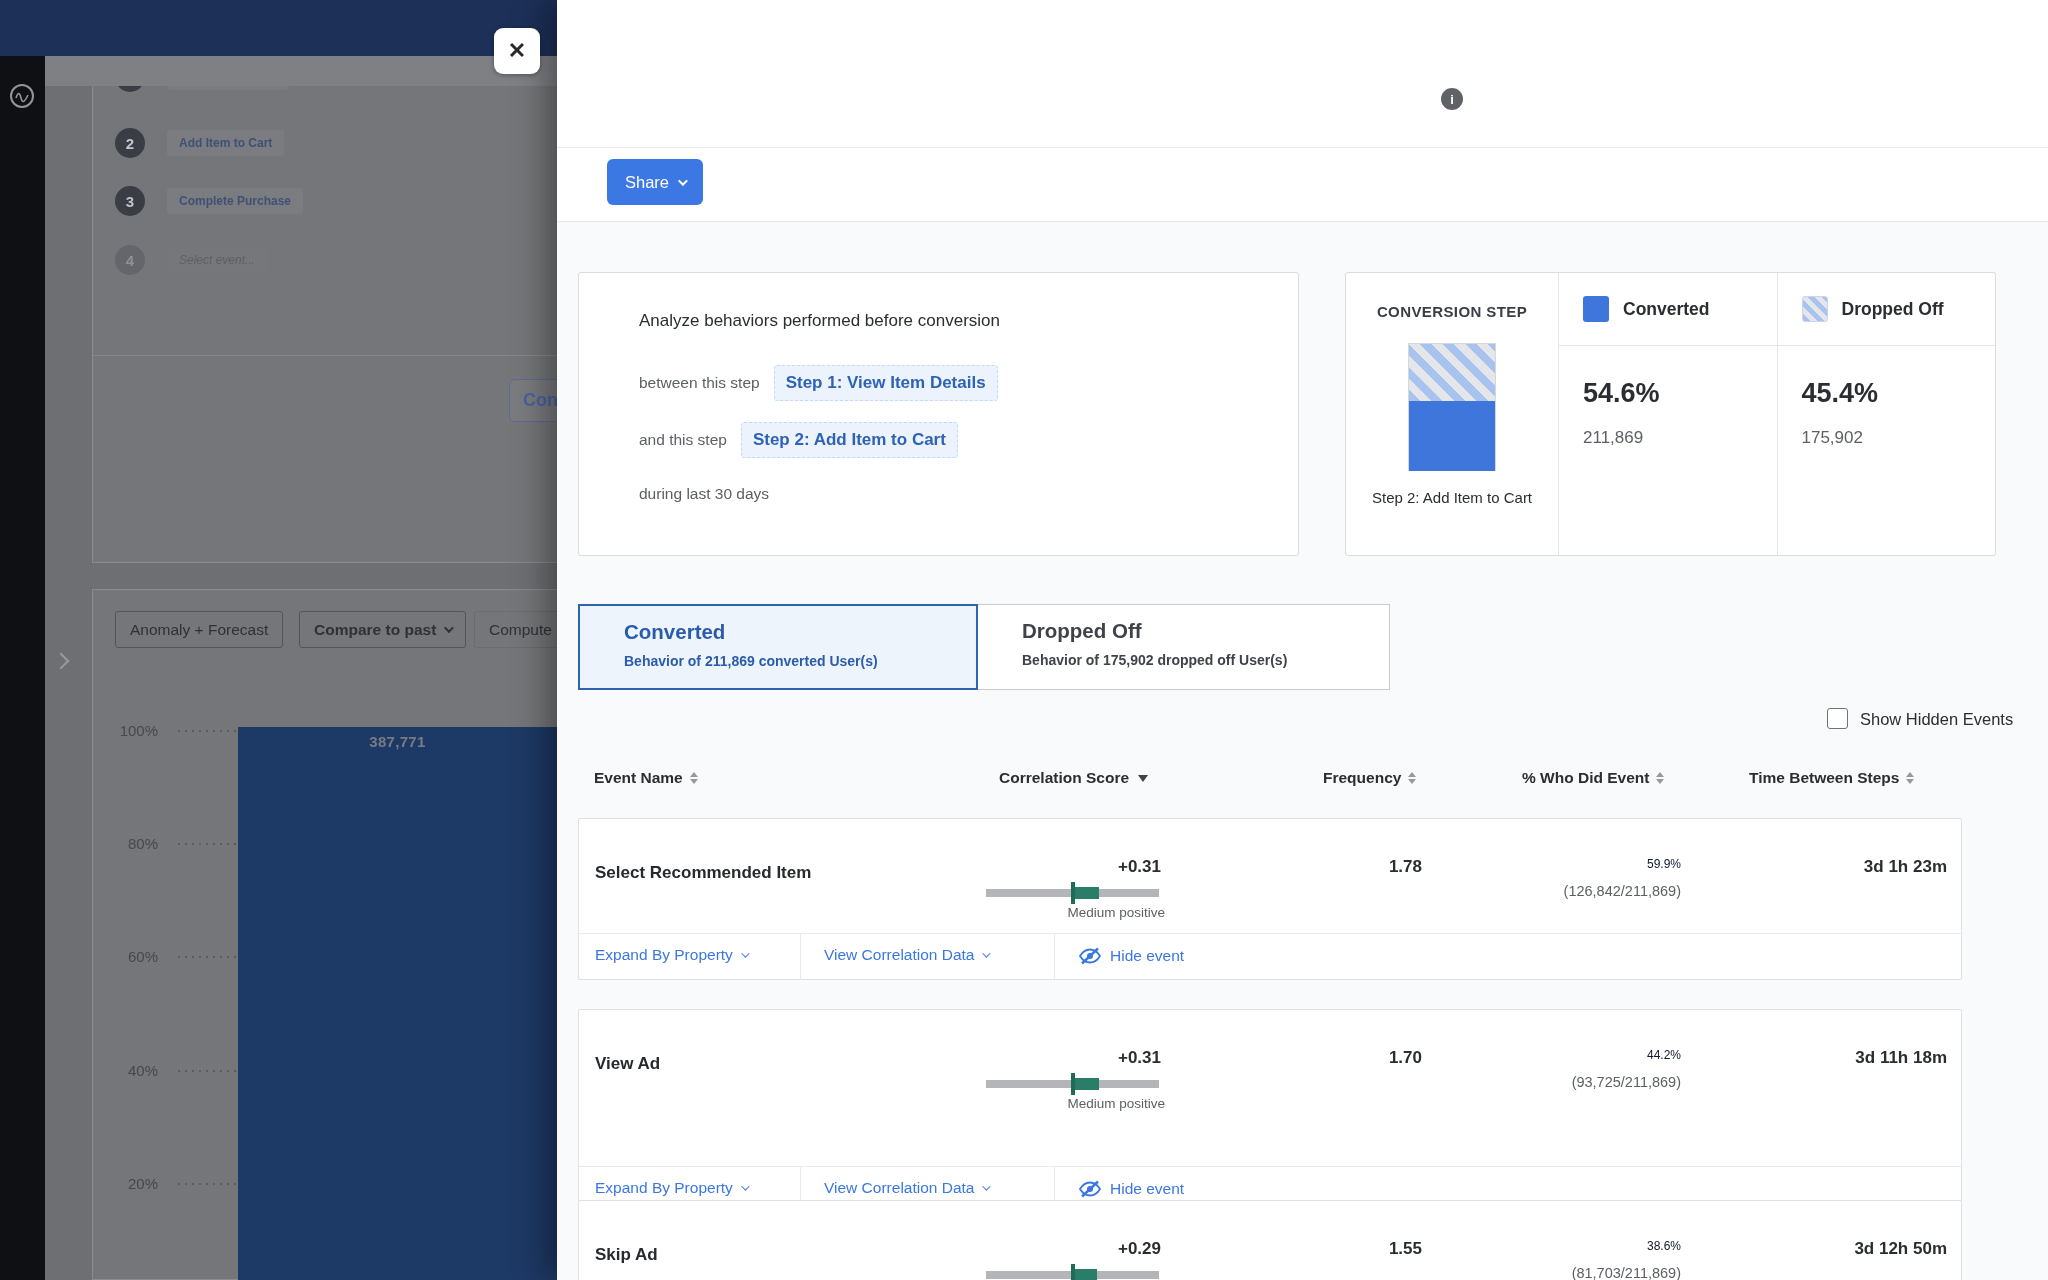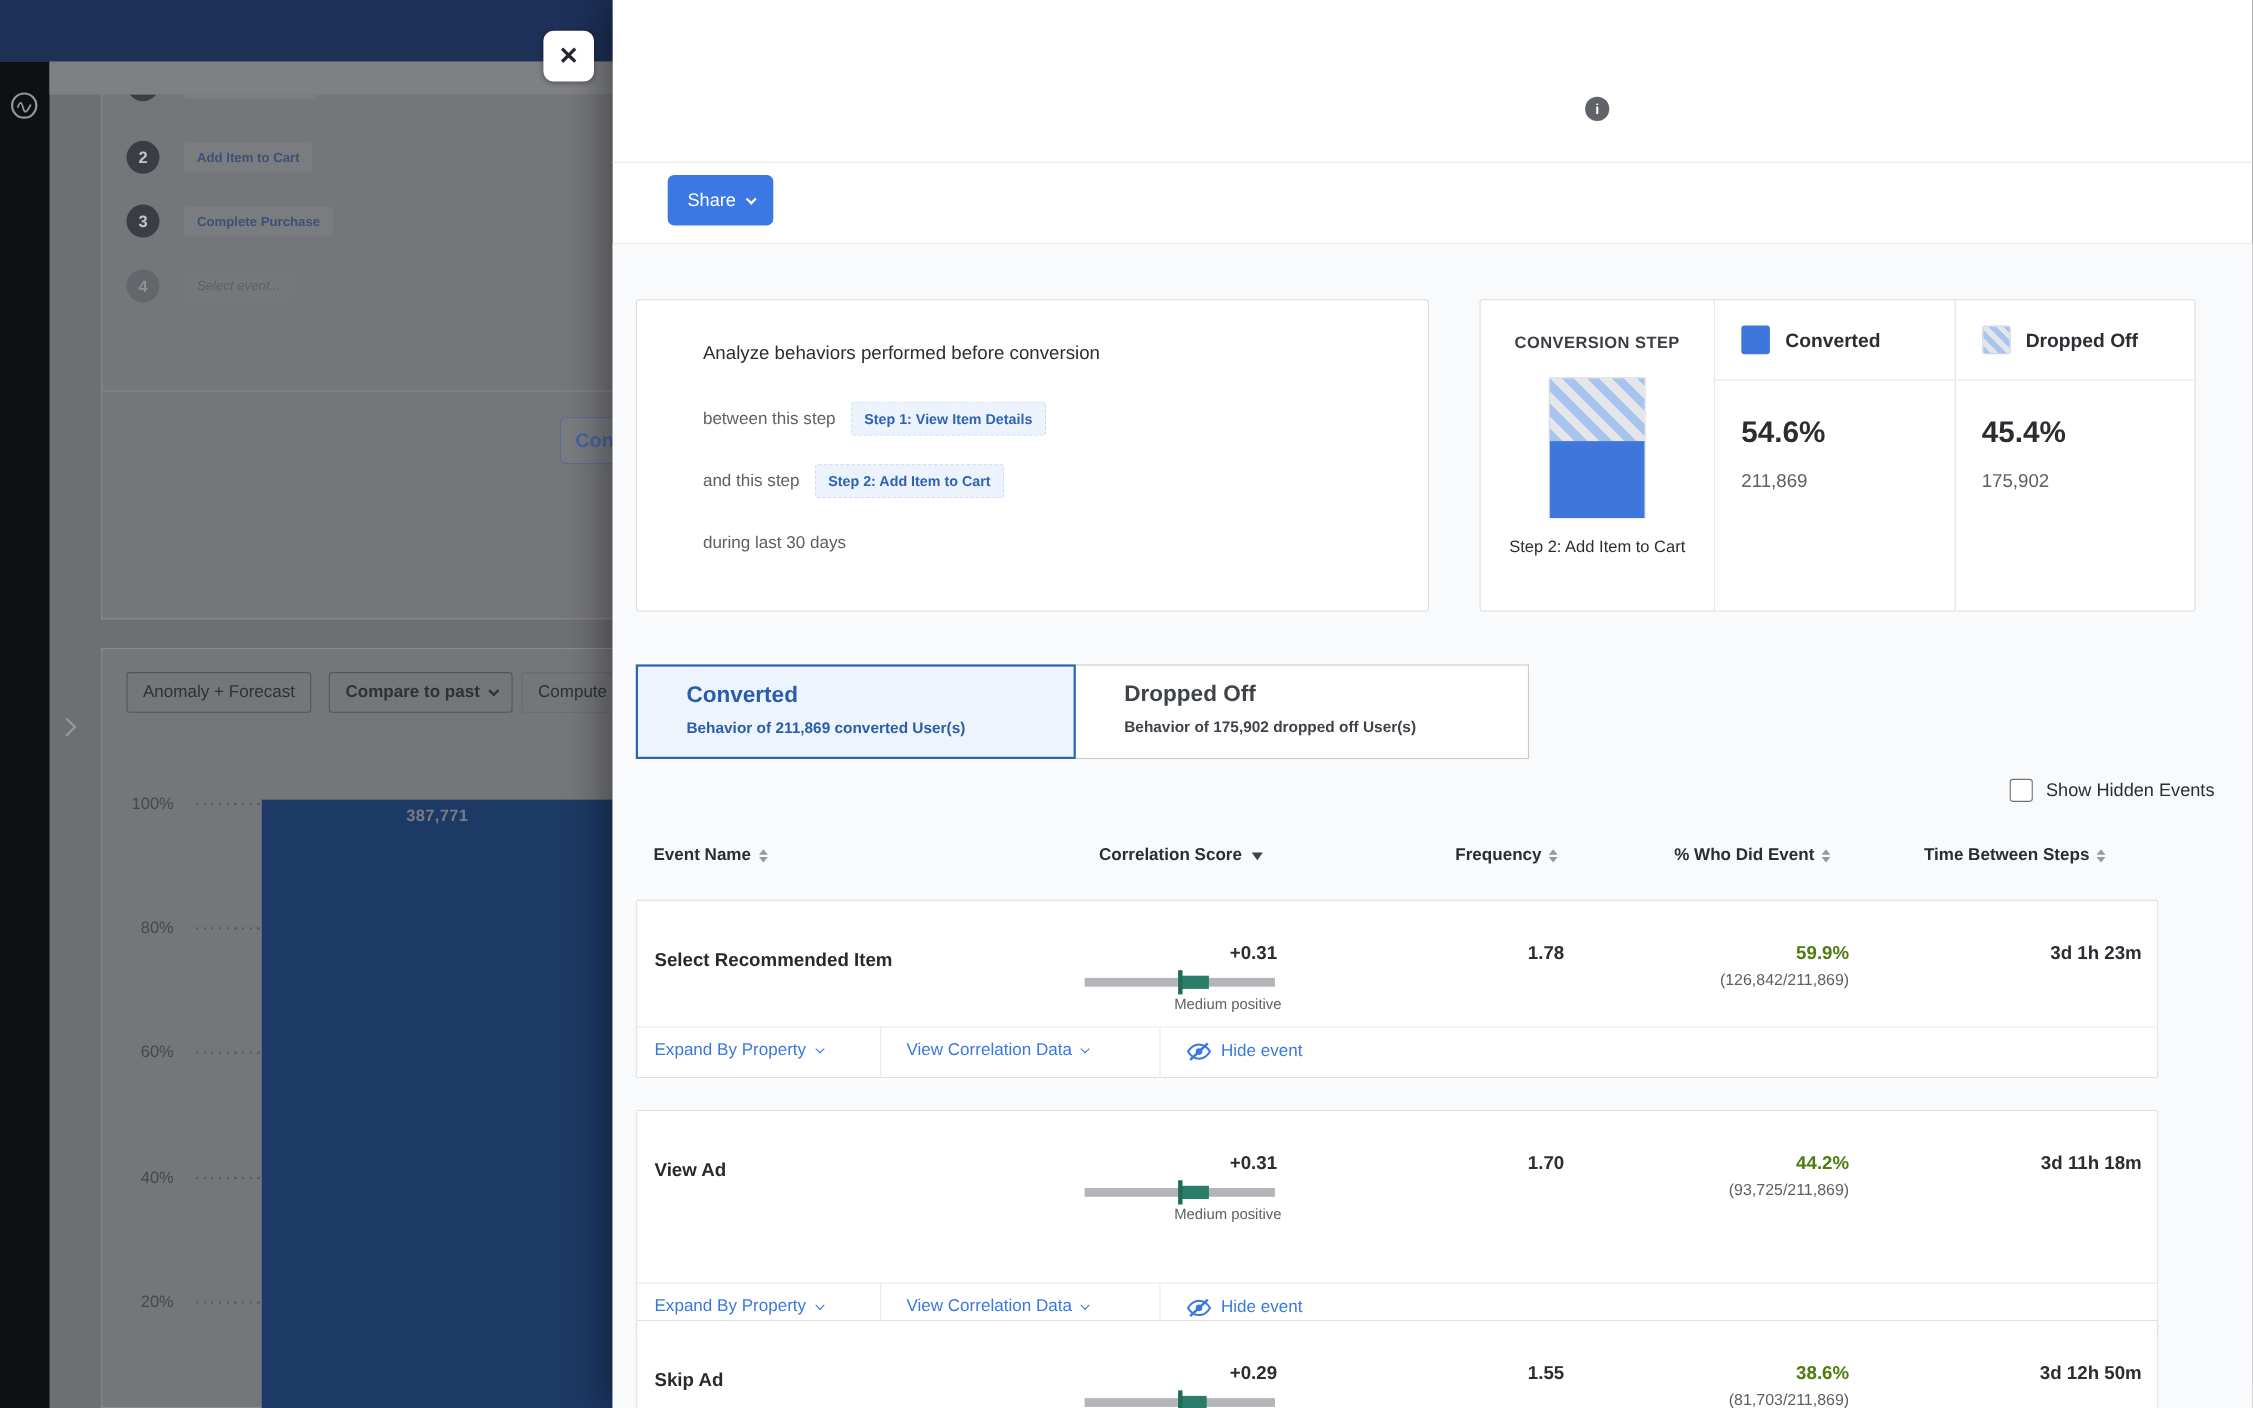--- a/index.html
+++ b/index.html
@@ -60,21 +60,21 @@
   .share-caret{display:inline-block;width:7px;height:7px;border-right:2px solid #fff;border-bottom:2px solid #fff;
                transform:rotate(45deg) translateY(-2px);margin-left:9px;}
   .m-content{position:absolute;left:0;top:222px;width:100%;height:1058px;background:#f9fafb;}
 
   .card{position:absolute;background:#fff;border:1px solid #dadce0;border-radius:3px;}
   
   .cardA{left:21px;top:50px;width:721px;height:284px;}
   .cardA .line1{position:absolute;left:60px;top:38px;font-size:17px;color:#2a2d31;}
   .sum-row{position:absolute;left:60px;display:flex;align-items:center;font-size:15.5px;color:#5c5f64;}
   .chip{margin-left:14px;background:#edf3fc;border:1px dashed #c6d9f3;border-radius:3px;padding:7px 11px;
-        font-size:13px;font-weight:600;color:#2d62b5;cursor:pointer;white-space:nowrap;}
+        font-size:17px;font-weight:600;color:#2d62b5;cursor:pointer;white-space:nowrap;}
   
   .cardB{left:788px;top:50px;width:651px;height:284px;display:flex;}
   .cs-col1{width:213px;border-right:1px solid #e3e5e8;position:relative;}
   .cs-head{position:absolute;left:0;top:30px;width:100%;text-align:center;font-size:15px;font-weight:bold;
            color:#3a3e44;letter-spacing:.4px;}
   .cs-bar{position:absolute;left:62px;top:70px;width:88px;height:128px;border:1px solid #d4d7db;}
   .cs-bar-drop{height:57px;background:repeating-linear-gradient(45deg,#a8c3ee 0 8px,#e4e6ea 8px 16px);}
   .cs-bar-conv{height:70px;background:#3e76dc;}
   .cs-caption{position:absolute;left:0;top:216px;width:100%;text-align:center;font-size:15px;color:#2a2d31;}
   .cs-col{flex:1;position:relative;border-right:1px solid #e3e5e8;}
@@ -118,21 +118,21 @@
              border-top:7px solid #3f4246;margin-left:9px;}
 
   .row-card{position:absolute;left:21px;width:1384px;background:#fff;border:1px solid #dfe1e4;border-radius:2px;}
   .r-name{position:absolute;left:16px;top:44px;font-size:17px;font-weight:bold;color:#26292d;}
   .r-score{position:absolute;right:800px;top:38px;font-size:17px;font-weight:bold;color:#2a2d31;}
   .r-track{position:absolute;right:802px;top:70px;width:173px;height:8px;background:#b3b5b8;}
   .r-green{position:absolute;left:50%;top:-2px;height:12px;background:#2a7d68;}
   .r-tick{position:absolute;left:50%;top:-7px;width:4px;height:22px;background:#1e6b57;transform:translateX(-2px);}
   .r-strength{position:absolute;right:796px;top:86px;font-size:13.5px;color:#5c5f64;}
   .r-freq{position:absolute;right:539px;top:38px;font-size:17px;font-weight:bold;color:#2a2d31;}
-  .r-pct{position:absolute;right:280px;top:38px;font-size:17px;font-weight:bold;color:#4d7c0f;}
+  .r-pct{position:absolute;right:280px;top:38px;font-size:12px;font-weight:normal;color:#0f172a;}
   .r-frac{position:absolute;right:280px;top:64px;font-size:14.5px;color:#5c5f64;}
   .r-time{position:absolute;right:14px;top:38px;font-size:17px;font-weight:bold;color:#2a2d31;}
   .r-actions{position:absolute;left:0;bottom:0;width:100%;height:46px;border-top:1px solid #e8eaec;}
   .r-act-div{position:absolute;top:0;width:1px;height:46px;background:#e8eaec;}
   .r-link{position:absolute;top:12px;font-size:15.5px;color:#3b77e2;cursor:pointer;display:flex;align-items:center;}
   .b-caret{display:inline-block;width:6px;height:6px;border-right:1.8px solid #3b77e2;border-bottom:1.8px solid #3b77e2;
            transform:rotate(45deg) translateY(-2px);margin-left:8px;}
 </style>
 </head>
 <body>

